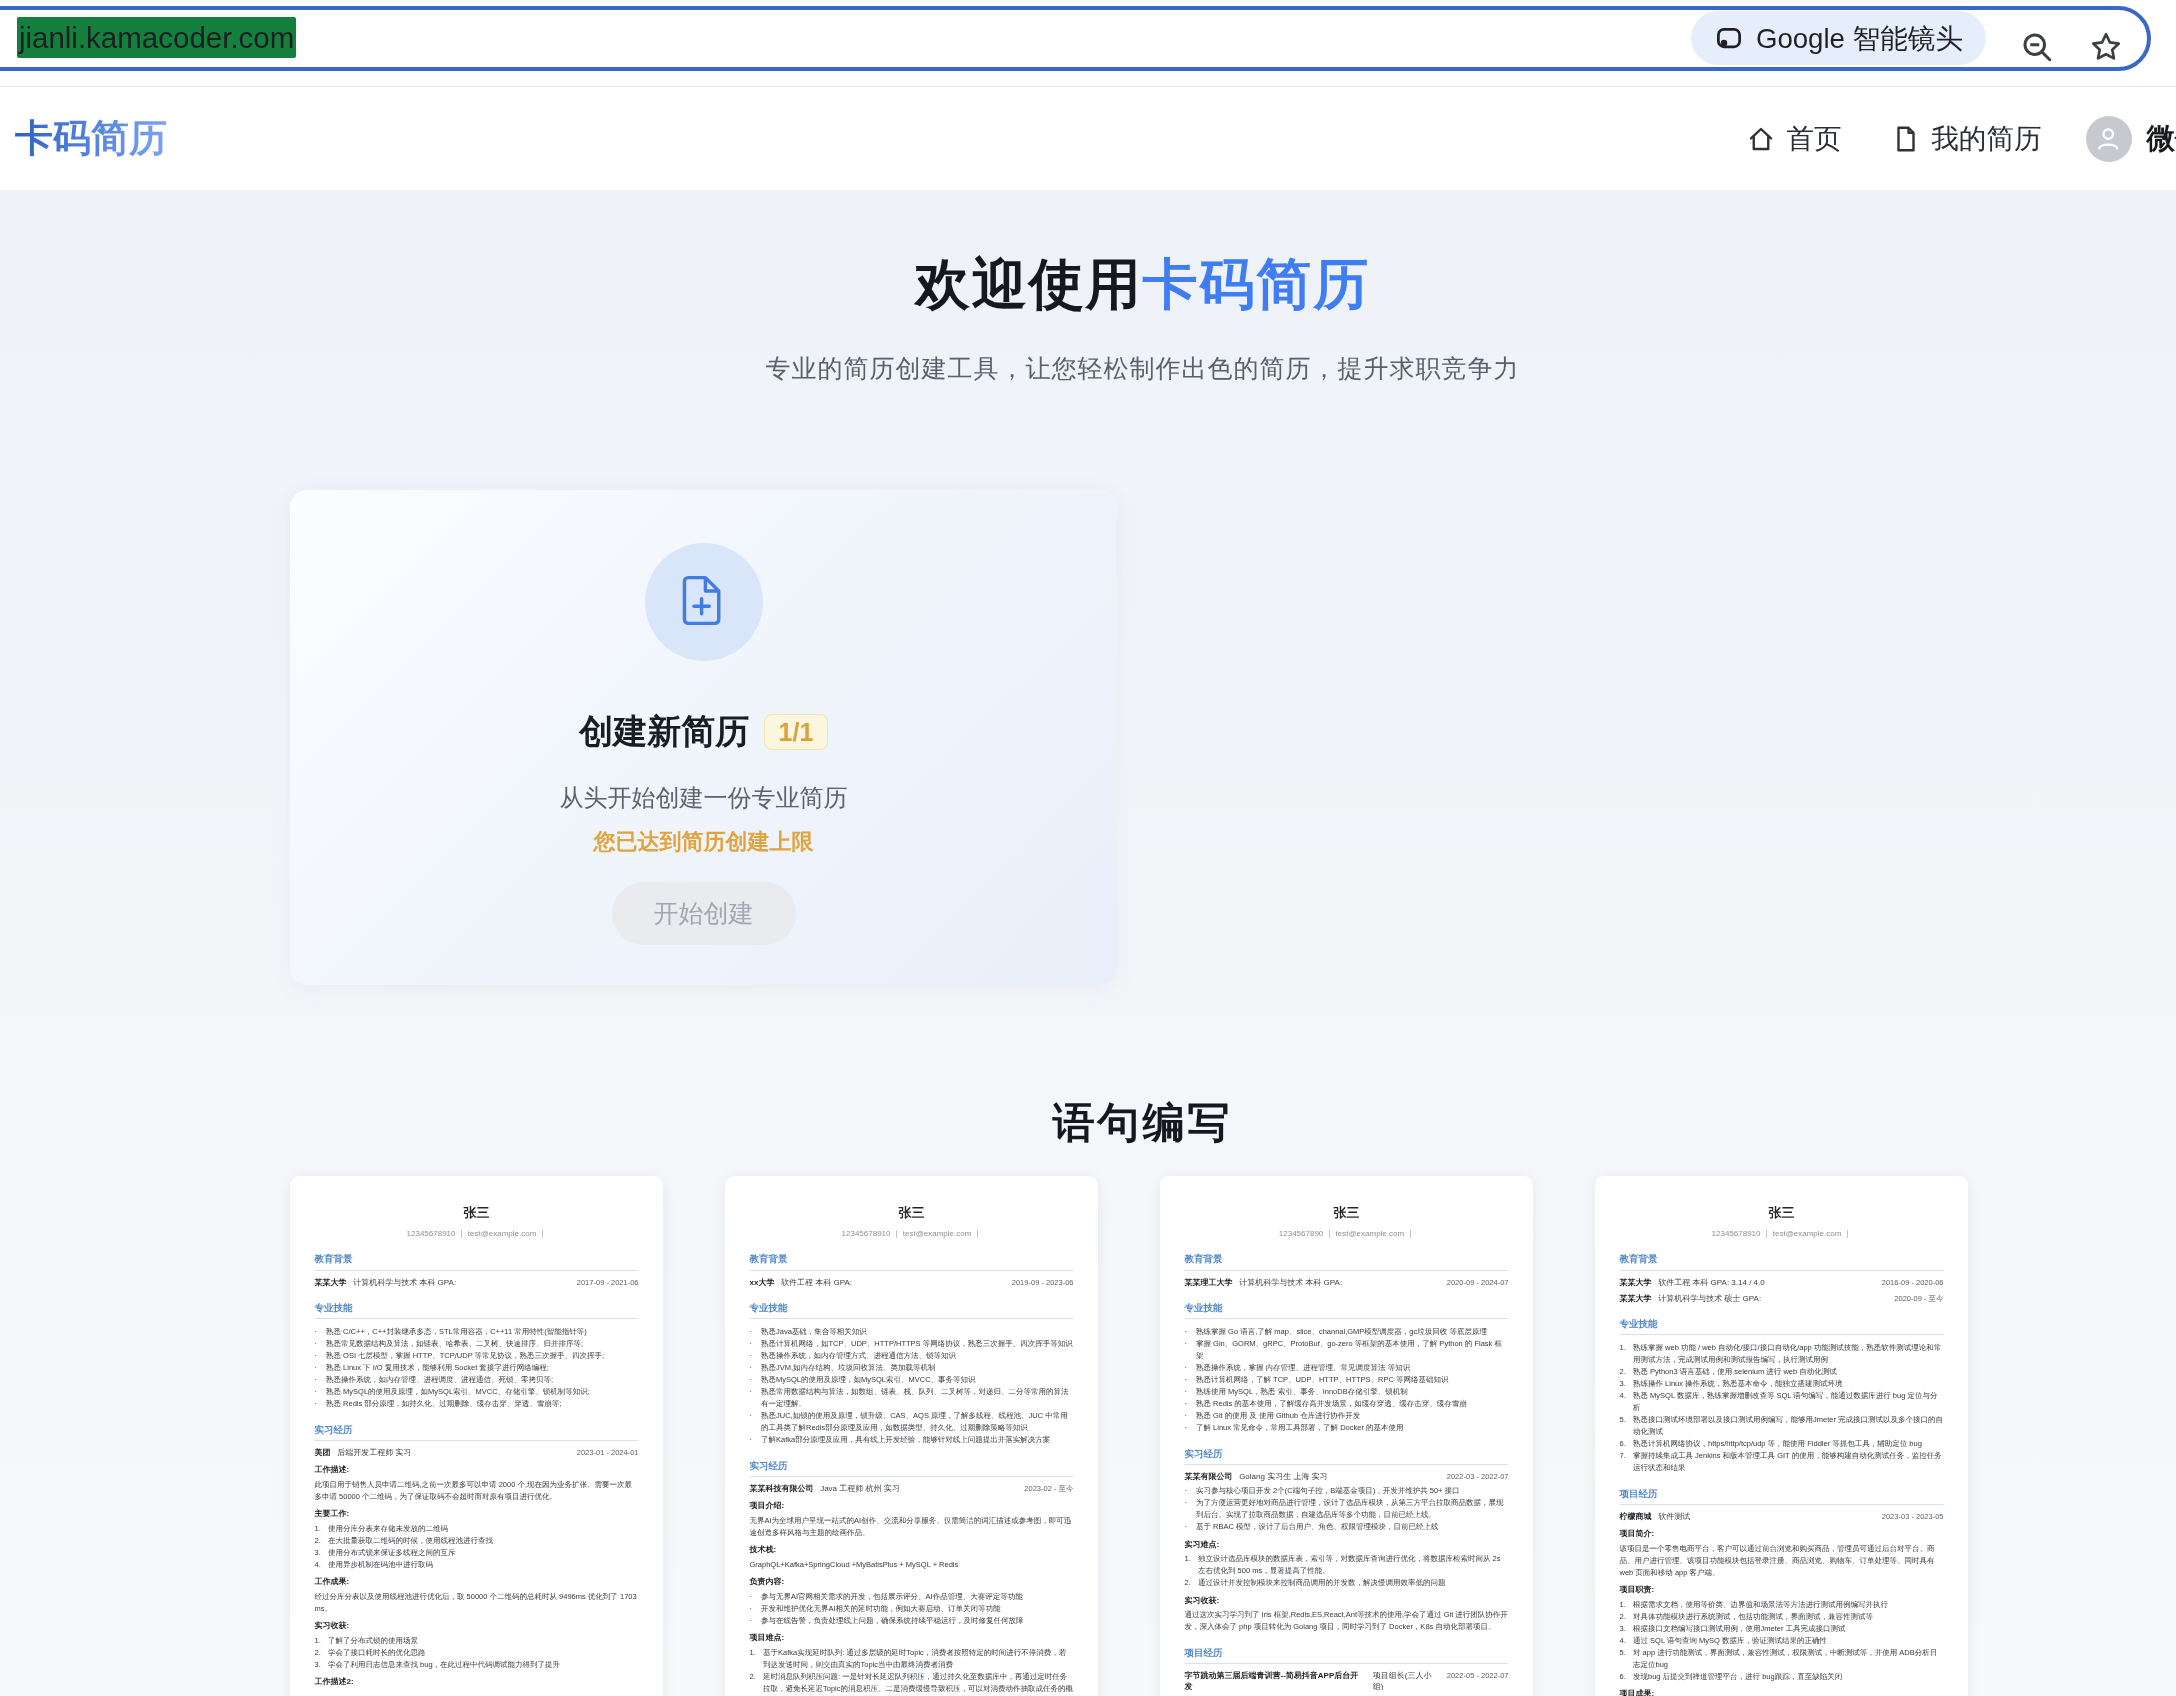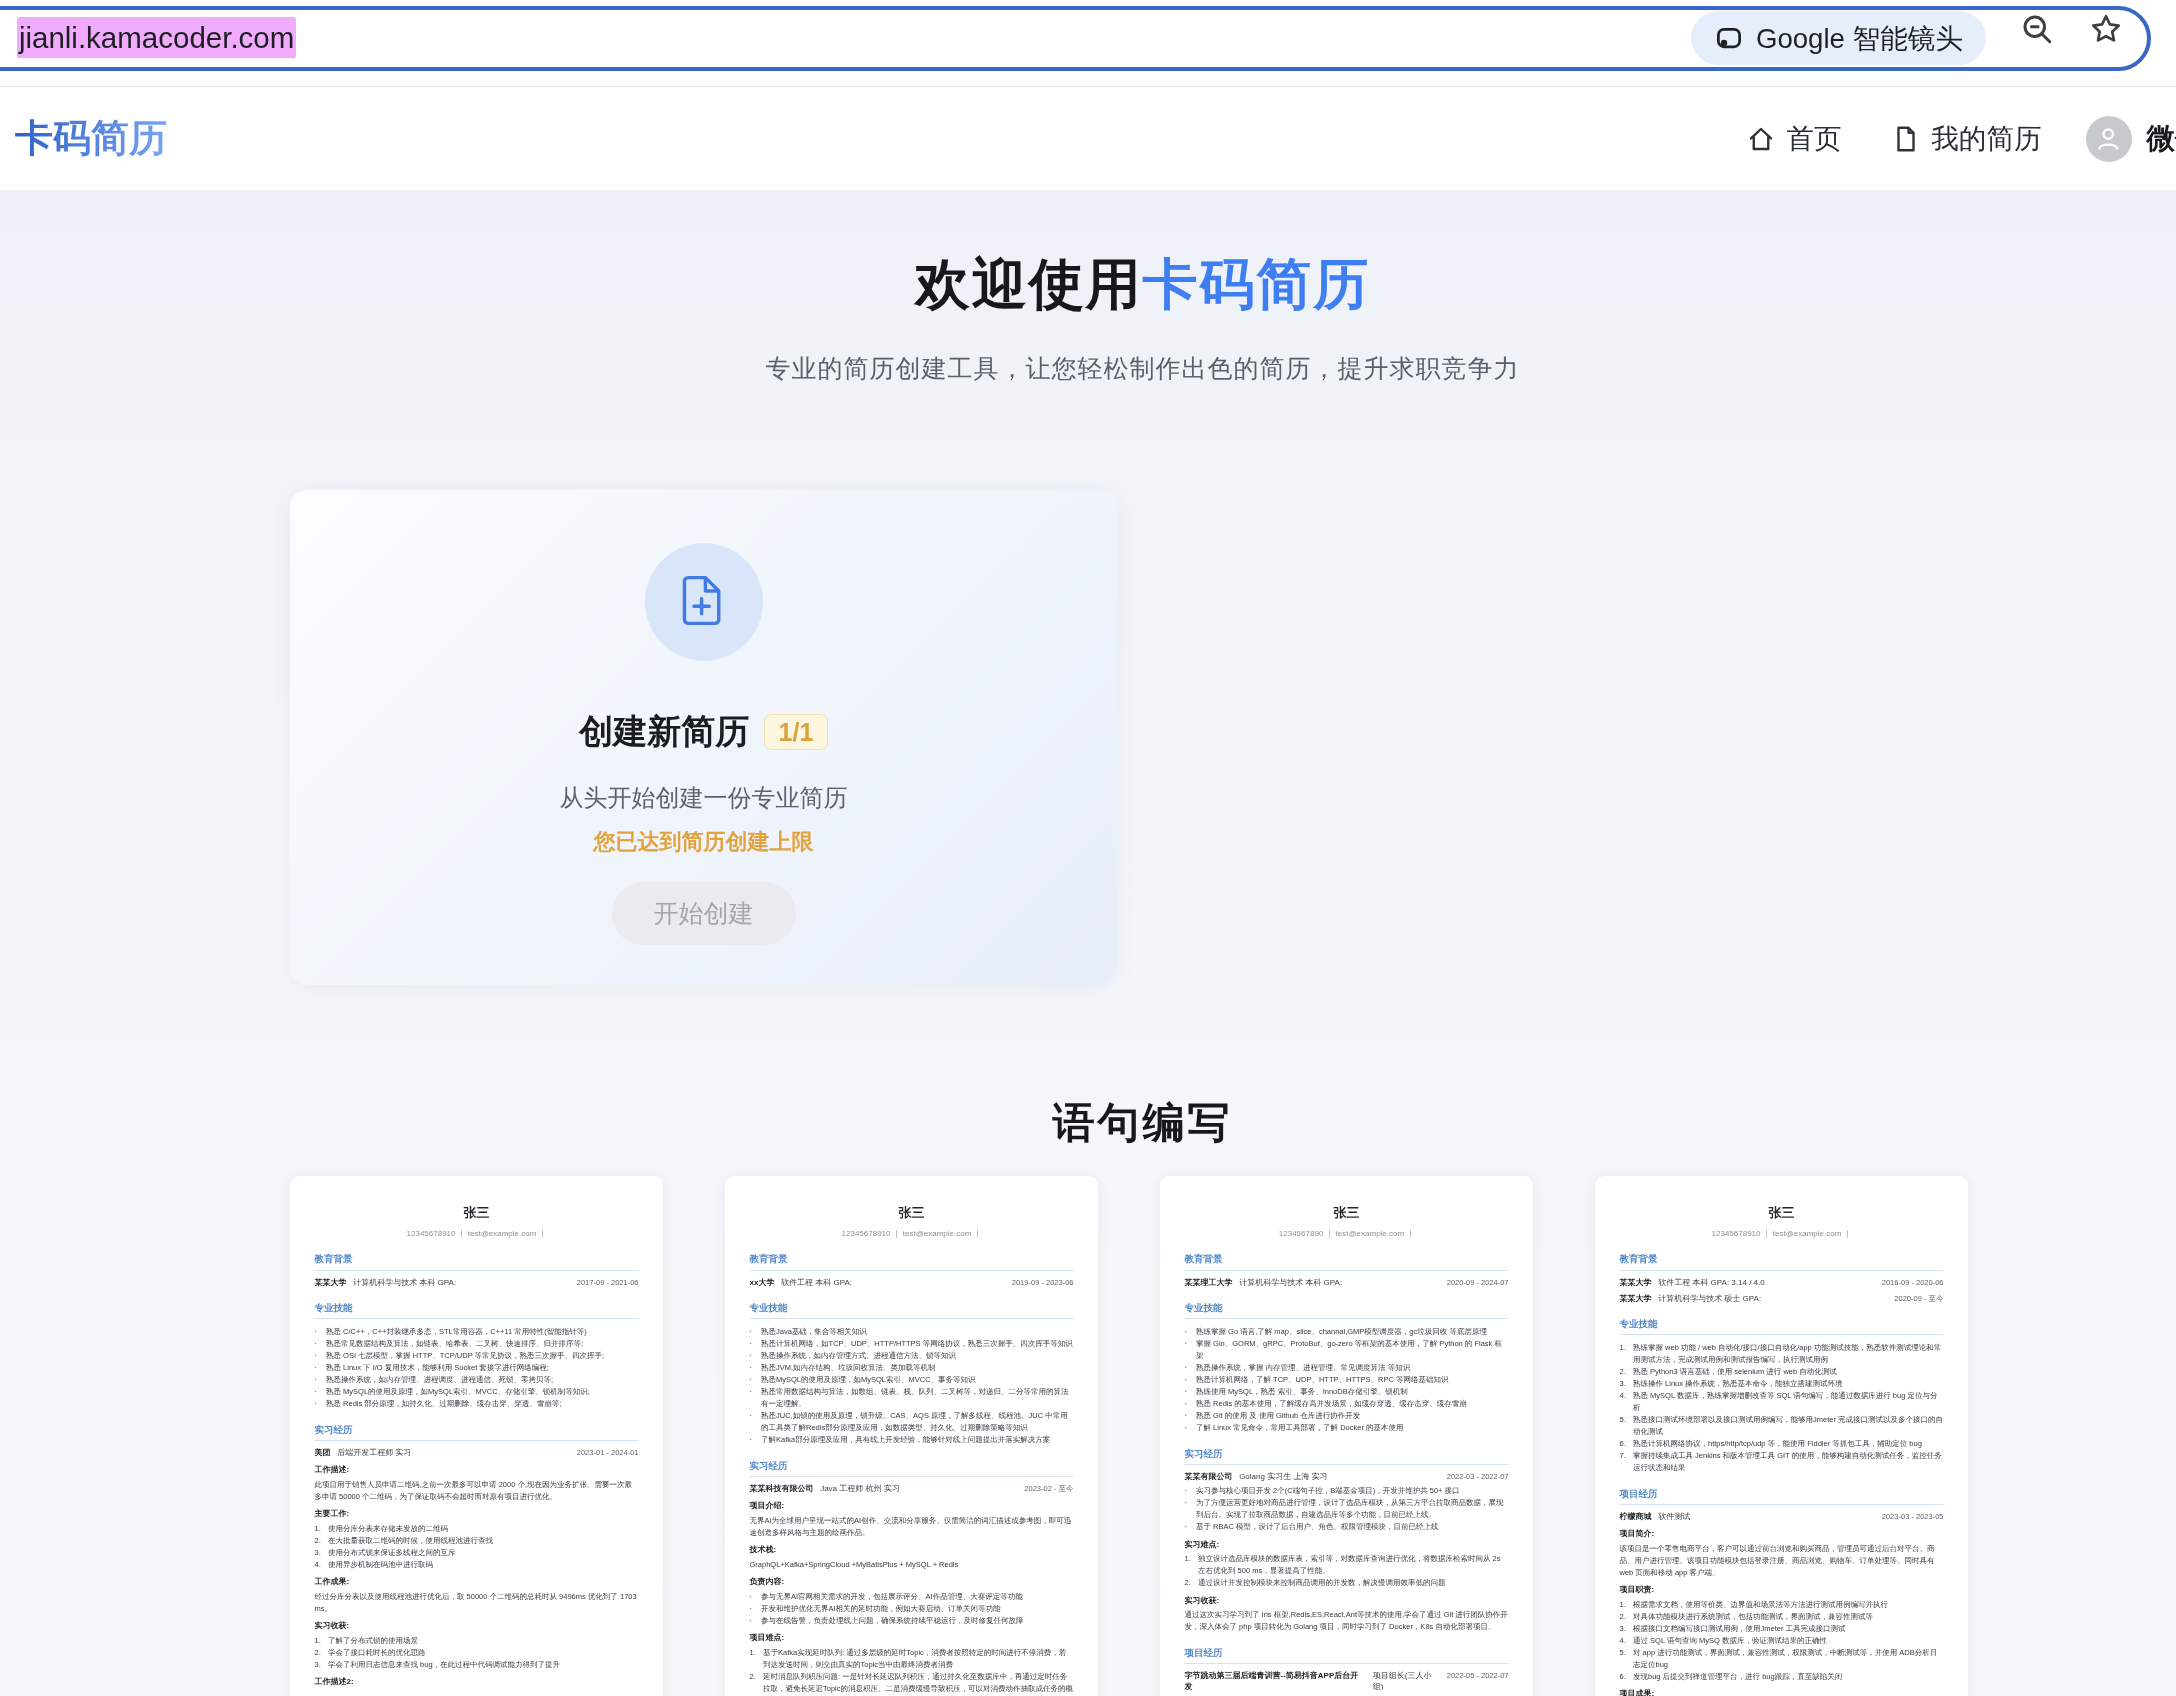--- a/index.html
+++ b/index.html
@@ -5,22 +5,22 @@
   html,body{margin:0;padding:0;background:#fff;}
   .screen{position:relative;width:2176px;height:1697px;overflow:hidden;background:#fff;
     font-family:"Liberation Sans","DejaVu Sans",sans-serif;}
 
   
   .addressbar{position:relative;height:86px;background:#fff;border-bottom:1.9px solid #e2e4e8;}
   .ab-ring{position:absolute;left:-57px;right:25px;top:5.7px;height:65px;background:#fff;
     border:4.8px solid #3a68c8;border-radius:38px;display:flex;align-items:center;
     padding:0 23px 0 70px;box-sizing:border-box;}
   .url{font-size:29.5px;color:#1c1e21;white-space:nowrap;}
-  .url .sel{background:#f0abfc;padding:3.8px 1.9px;border-radius:1.9px;}
-  .ab-right{margin-left:auto;display:flex;align-items:flex-start;gap:33px;}
+  .url .sel{background:#15803d;padding:3.8px 1.9px;border-radius:1.9px;}
+  .ab-right{margin-left:auto;display:flex;align-items:flex-end;gap:33px;}
   .lens-pill{display:flex;align-items:center;gap:12.4px;background:#e7eefb;border-radius:32px;
     padding:8.6px 23px;font-size:27.6px;color:#1f2125;white-space:nowrap;}
   .ab-icon{display:flex;align-items:center;justify-content:center;}
 
   
   .site-header{position:relative;height:103px;background:#fff;border-bottom:1.9px solid #eef0f2;}
   .logo{position:absolute;left:15px;top:0;height:100%;display:flex;align-items:center;
     font-size:38px;font-weight:bold;background:linear-gradient(90deg,#2f62c9,#7aa4f2);
     -webkit-background-clip:text;background-clip:text;color:transparent;}
   .nav{position:absolute;left:1746px;top:0;height:100%;display:flex;align-items:center;white-space:nowrap;}

